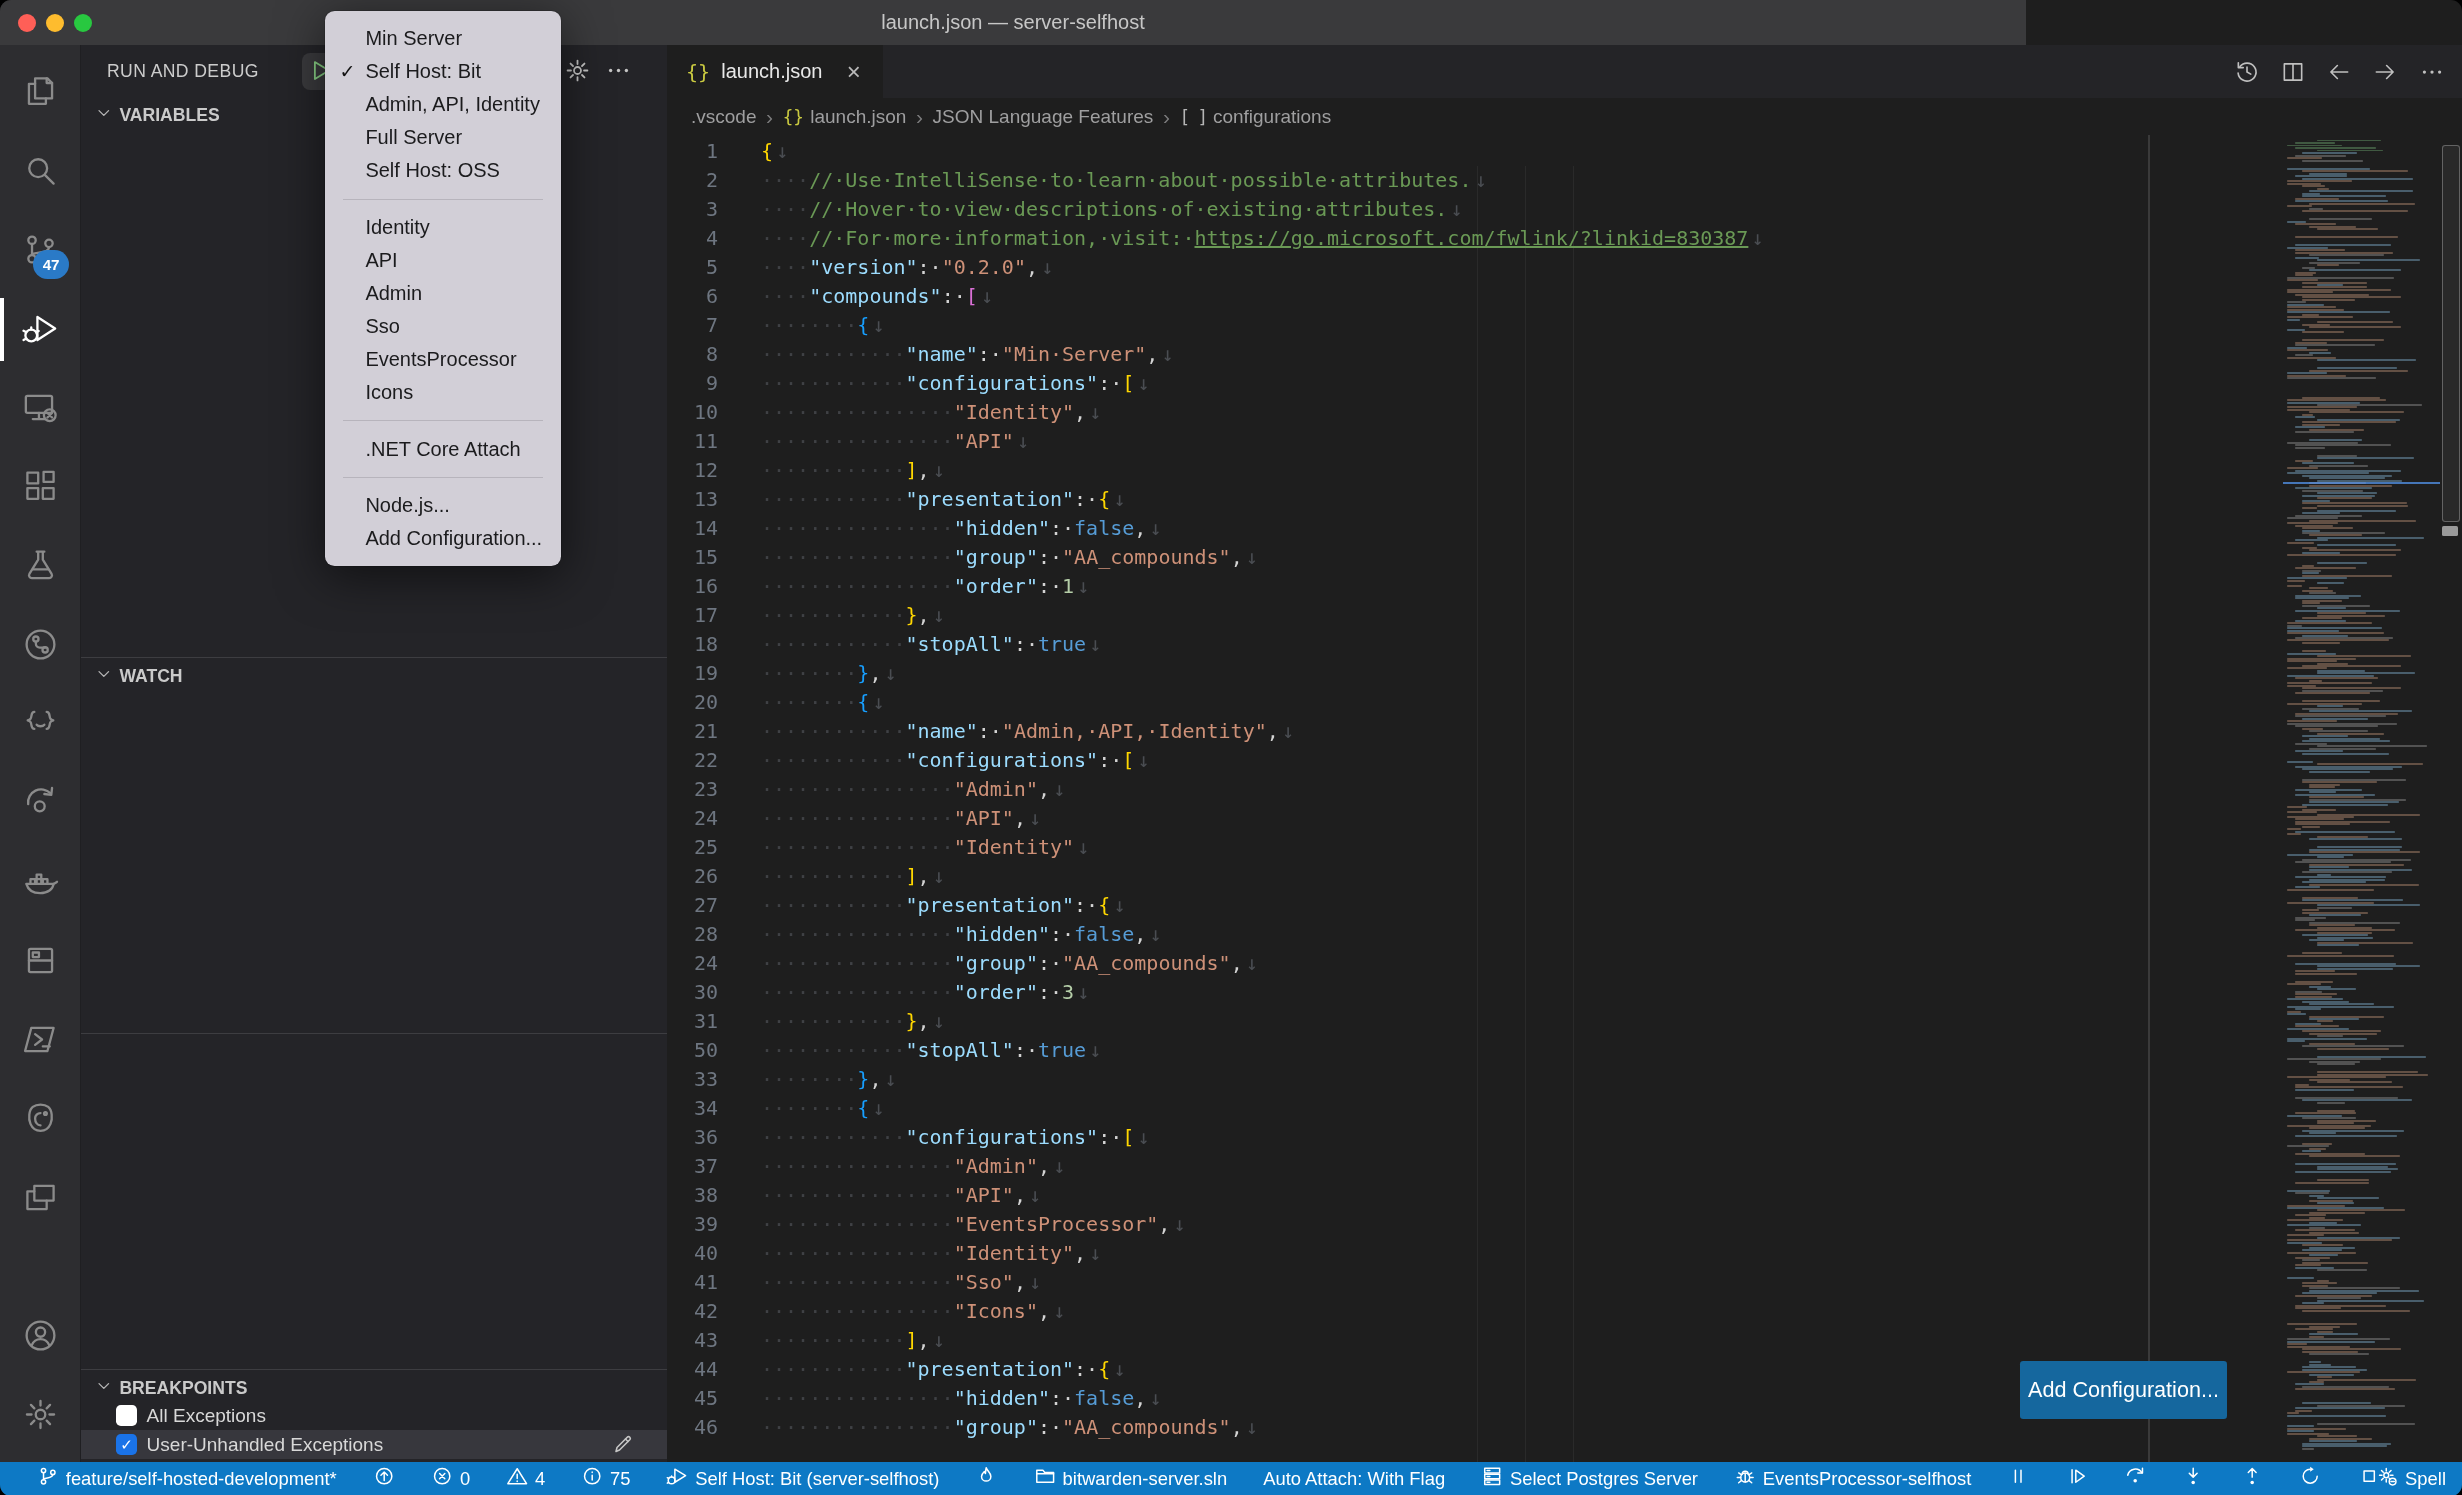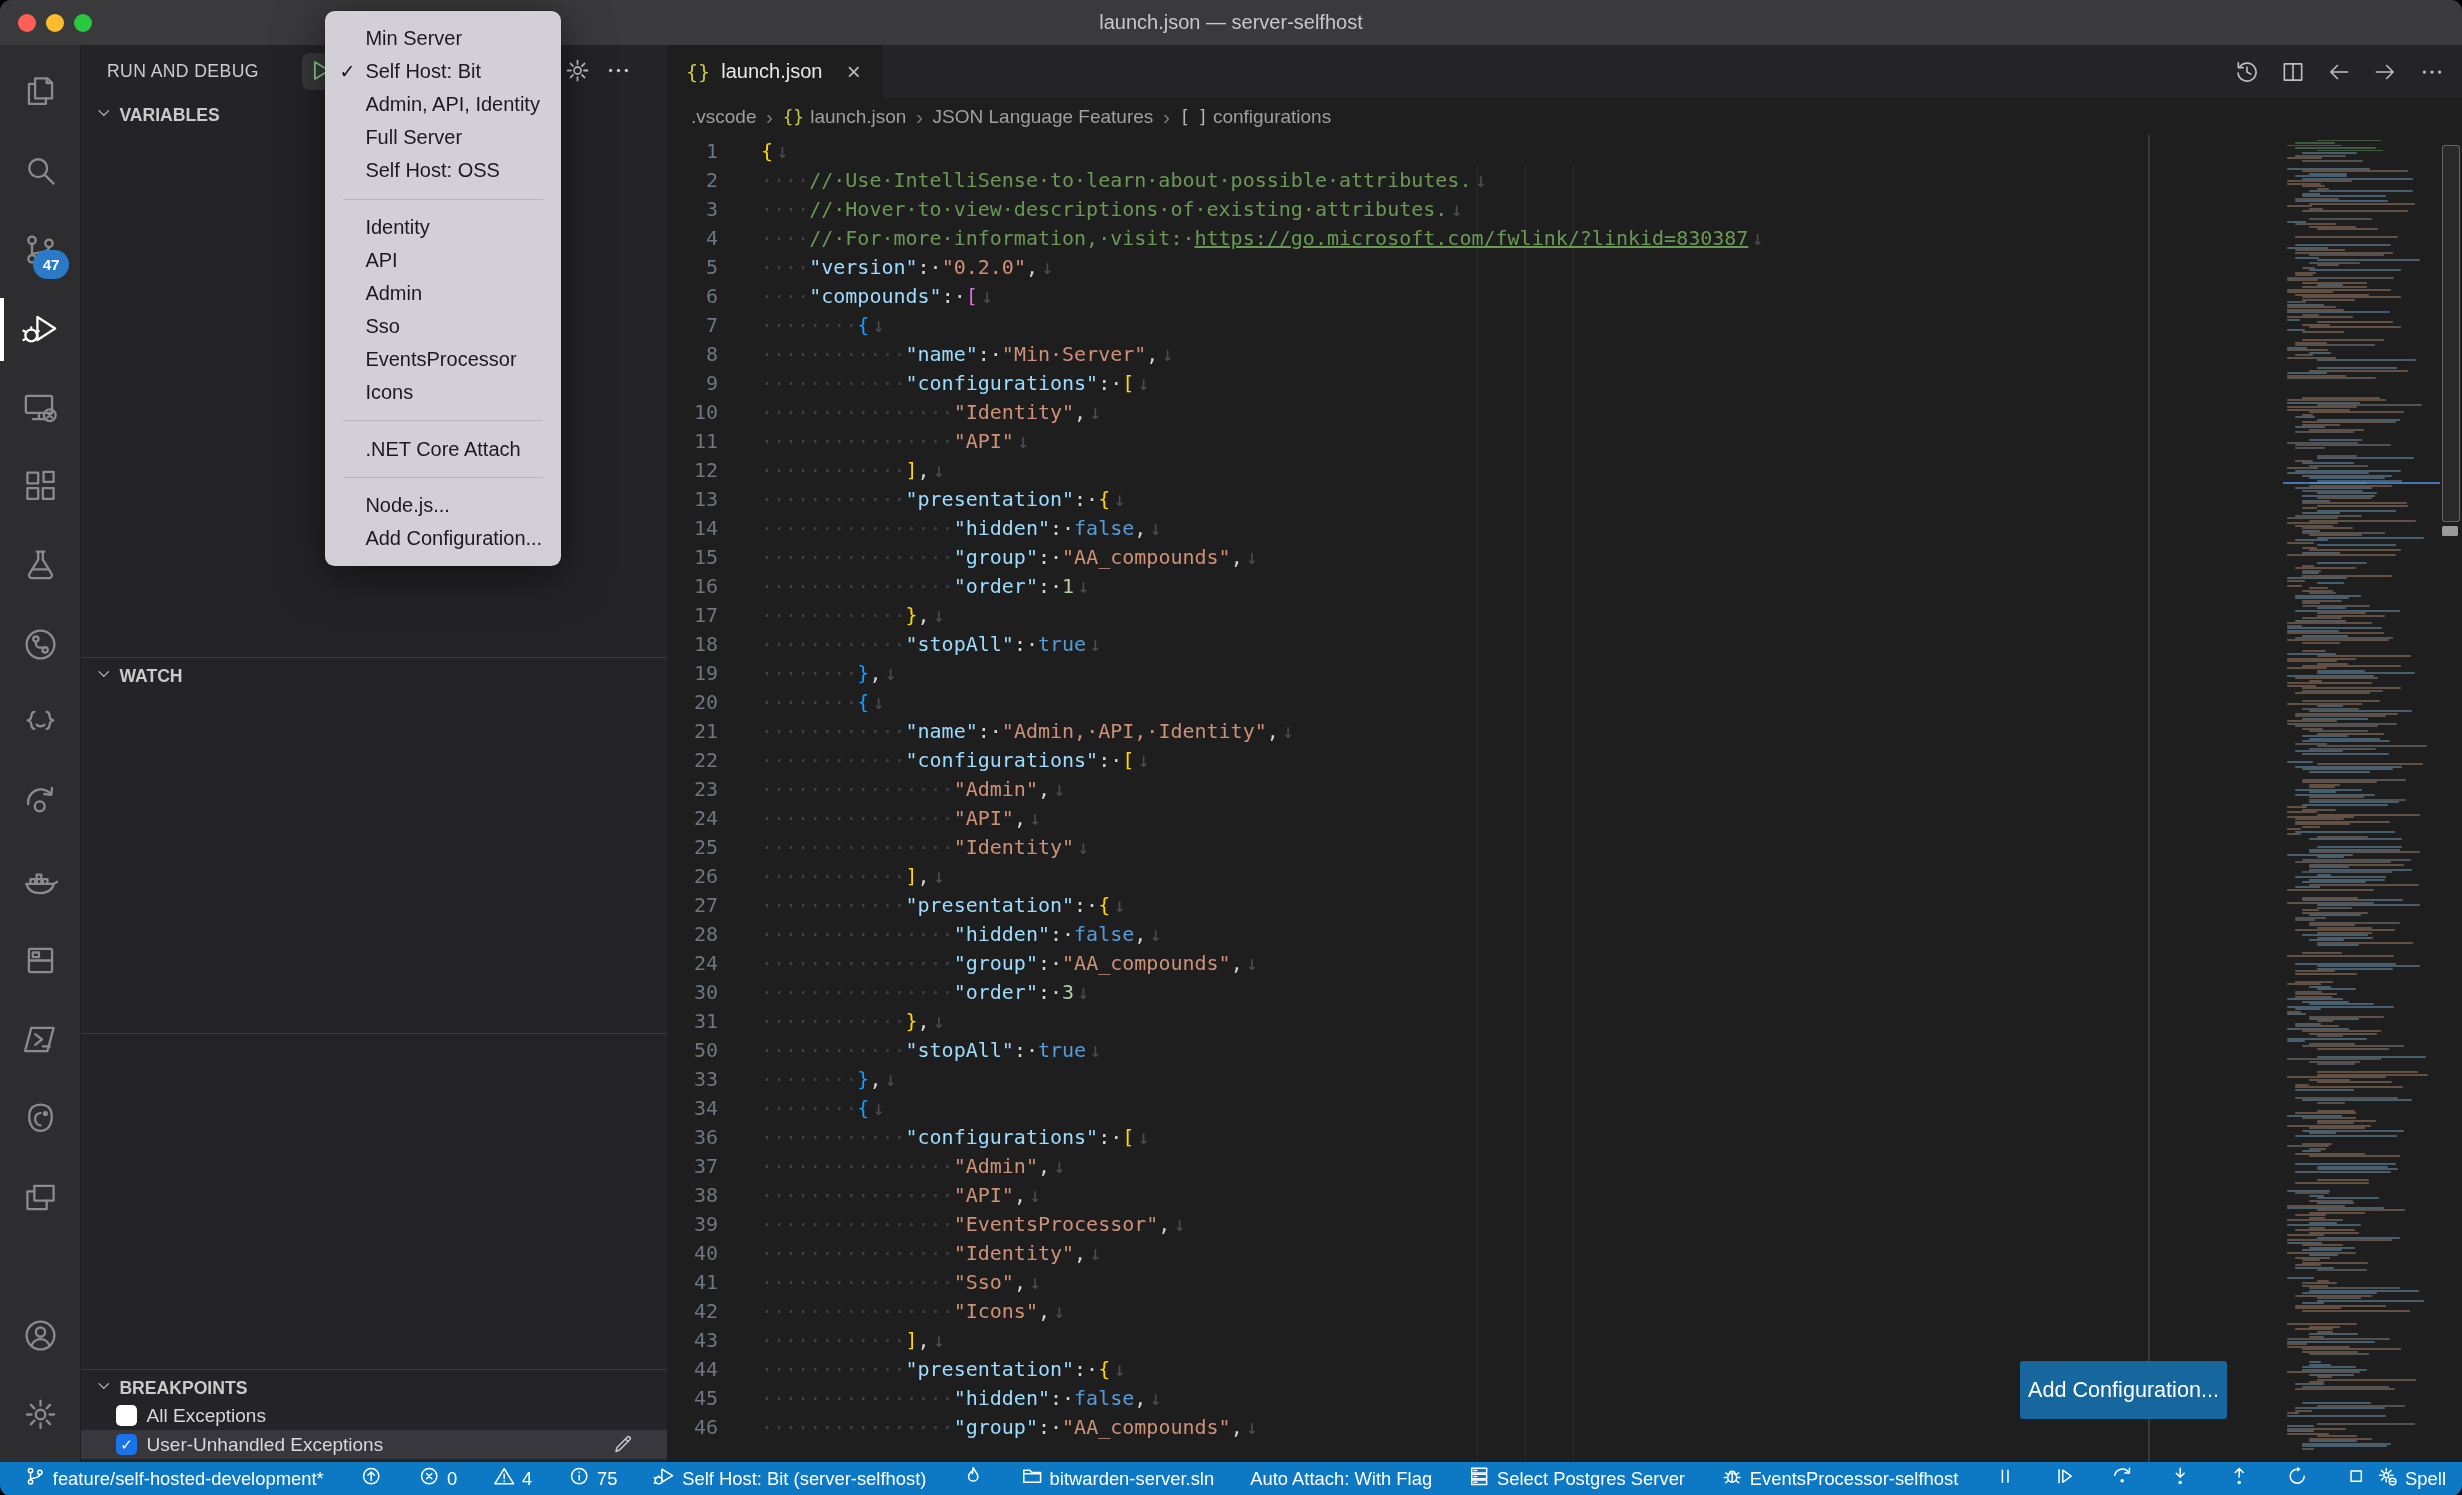--- a/index.html
+++ b/index.html
@@ -1,18 +1,18 @@
 <!DOCTYPE html>
 <html style="font-size:13px"><head>
 <meta charset="utf-8">
 <style>
   html,body{margin:0;padding:0;background:#000;width:2462px;height:1496px;font-family:"Liberation Sans",sans-serif;}
   .window{position:relative;width:2462px;height:1496px;border-radius:11.2px;overflow:hidden;background:#1e1e1e;}
   
-  .titlebar{position:absolute;left:0;top:0;width:2462px;height:45px;background:#3a3a3c;border-bottom:0.8px solid #2b2b2b;}
+  .titlebar{position:absolute;left:0;top:0;width:2026px;height:45px;background:#3a3a3c;border-bottom:0.8px solid #2b2b2b;}
   .lights{position:absolute;left:17.6px;top:13.6px;display:flex;gap:9.6px;}
   .light{width:18.4px;height:18.4px;border-radius:50%;}
   .light.r{background:#ff5f57}.light.y{background:#febc2e}.light.g{background:#28c840}
   .win-title{position:absolute;left:0;right:0;top:0;height:45px;line-height:45px;text-align:center;color:#c7c7c7;font-size:20px;}
   
   .activitybar{position:absolute;left:0;top:45px;width:80px;bottom:34px;background:#2d2d30;border-right:0.8px solid #1f1f22;}
   .act-top{position:absolute;top:8px;left:0;width:80px;display:flex;flex-direction:column;align-items:center;}
   .act-bottom{position:absolute;bottom:6.4px;left:0;width:80px;display:flex;flex-direction:column;align-items:center;}
   .act-item{position:relative;width:80px;height:79px;display:flex;align-items:center;justify-content:center;color:#8b8b8b;}
   .act-item.active{color:#fff;}
@@ -69,21 +69,21 @@
   .ruler{position:absolute;left:1481px;top:0;bottom:0;width:1.6px;background:#3a3a3a;}
   .minimap{position:absolute;right:22.4px;top:0;width:157px;bottom:0;overflow:hidden;}
   .mm-row{position:absolute;height:1.6px;border-radius:0.8px;opacity:.55;}
   .mm-sel{position:absolute;right:22.4px;left:auto;width:157px;height:2.4px;background:rgba(83,148,236,.75);top:347px;right:22.4px;}
   .mm-scroll{position:absolute;right:1.6px;top:0;bottom:0;width:19px;}
   .mm-slider{position:absolute;left:0.8px;top:9.6px;width:16px;height:375px;border:0.8px solid rgba(150,150,150,.55);background:rgba(120,120,120,.12);border-radius:3.2px;}
   .mm-bar{position:absolute;left:0.8px;top:391px;width:16px;height:9.6px;background:#9a9a9a;border-radius:1.6px;}
   .add-btn{position:absolute;left:1353px;top:1226px;width:207px;height:58px;background:#15679e;color:#fff;font-size:21.6px;display:flex;align-items:center;justify-content:center;border-radius:3.2px;z-index:20;}
   
   .statusbar{position:absolute;left:0;right:0;bottom:0;height:34px;background:#0d79c5;color:#fff;display:flex;align-items:center;font-size:18.4px;z-index:70;}
-  .sb-left{display:flex;align-items:center;padding-left:24px;gap:36px;}
+  .sb-left{display:flex;align-items:center;padding-left:37px;gap:36px;}
   .sb-right{position:absolute;right:16px;display:flex;align-items:center;gap:21px;}
   .sb-item{display:flex;align-items:center;gap:6.4px;white-space:nowrap;}
   .sb-item svg{width:22.4px;height:22.4px;stroke:#fff;fill:none;stroke-width:1.6;stroke-linecap:round;stroke-linejoin:round;}
 </style>
 </head>
 <body>
 
 <div class="window">
 
   <div class="titlebar">

